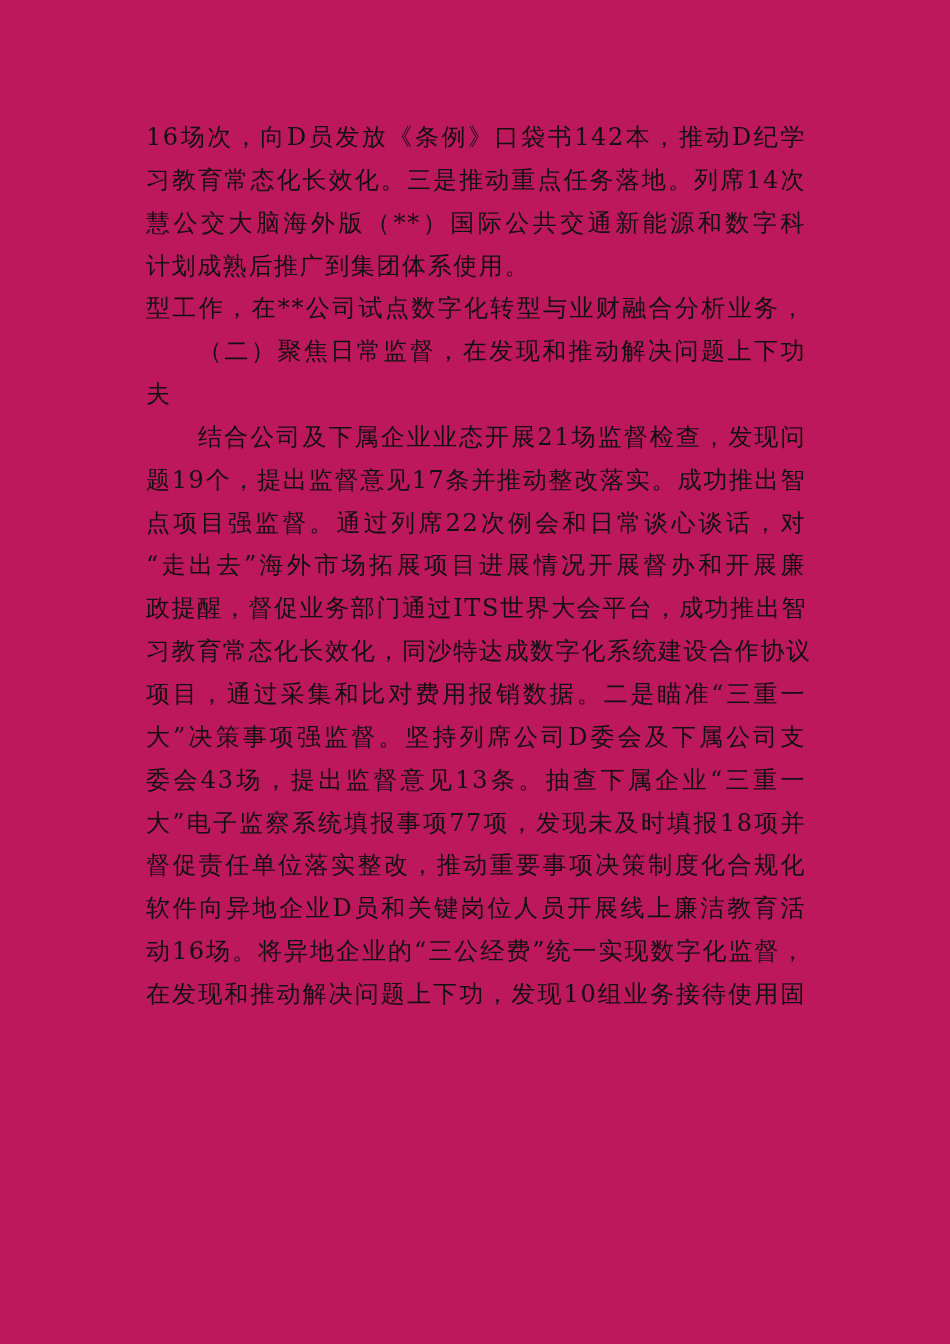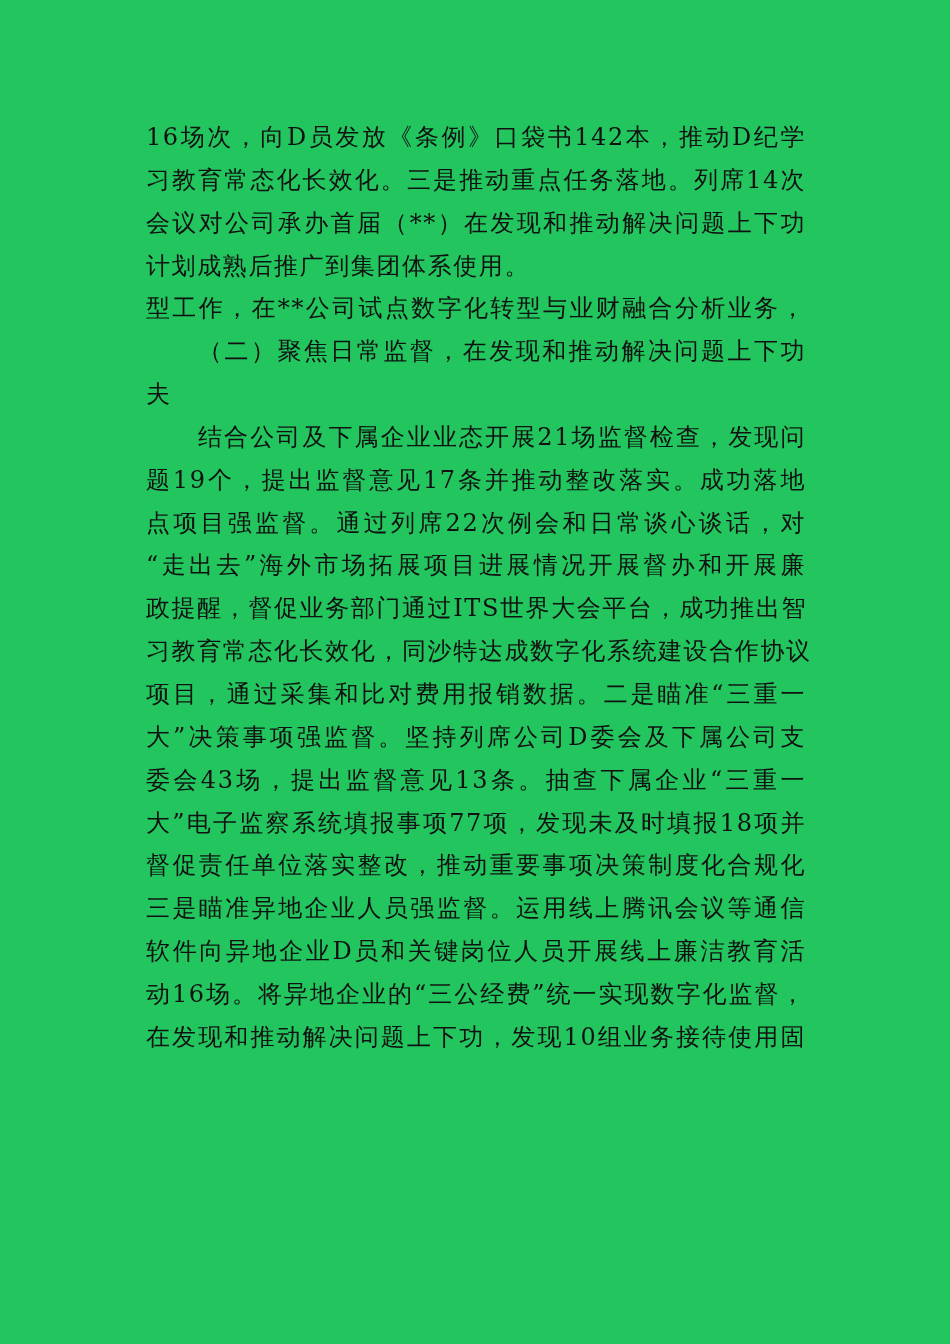--- a/index.html
+++ b/index.html
@@ -12,21 +12,21 @@
       height: 1344px;
       position: relative;
       overflow: hidden;
     }
     .page {
       position: absolute;
       left: 0;
       top: 0;
       width: 950px;
       height: 1344px;
-      background: #22c55e;
+      background: #be185d;
     }
     .content {
       position: absolute;
       left: 146px;
       top: 116px;
       width: 660px;
       color: #111111;
       font-family: "DejaVu Serif", "Liberation Serif", serif;
       font-size: 24px;
     }
@@ -50,42 +50,41 @@
   </style>
 </head>
 <body>
 
 <div class="page">
   <div class="content">
 
     <div class="paragraph">
       <div class="line">16场次，向D员发放《条例》口袋书142本，推动D纪学</div>
       <div class="line">习教育常态化长效化。三是推动重点任务落地。列席14次</div>
-      <div class="line">会议对公司承办首届（**）在发现和推动解决问题上下功</div>
+      <div class="line">慧公交大脑海外版（**）国际公共交通新能源和数字科</div>
       <div class="line last">计划成熟后推广到集团体系使用。</div>
       <div class="line">型工作，在**公司试点数字化转型与业财融合分析业务，</div>
     </div>
 
     <div class="heading">
       <div class="line indent">（二）聚焦日常监督，在发现和推动解决问题上下功</div>
       <div class="line last">夫</div>
     </div>
 
     <div class="paragraph">
       <div class="line indent">结合公司及下属企业业态开展21场监督检查，发现问</div>
-      <div class="line">题19个，提出监督意见17条并推动整改落实。成功落地</div>
+      <div class="line">题19个，提出监督意见17条并推动整改落实。成功推出智</div>
       <div class="line">点项目强监督。通过列席22次例会和日常谈心谈话，对</div>
       <div class="line">“走出去”海外市场拓展项目进展情况开展督办和开展廉</div>
       <div class="line">政提醒，督促业务部门通过ITS世界大会平台，成功推出智</div>
       <div class="line">习教育常态化长效化，同沙特达成数字化系统建设合作协议</div>
       <div class="line">项目，通过采集和比对费用报销数据。二是瞄准“三重一</div>
       <div class="line">大”决策事项强监督。坚持列席公司D委会及下属公司支</div>
       <div class="line">委会43场，提出监督意见13条。抽查下属企业“三重一</div>
       <div class="line">大”电子监察系统填报事项77项，发现未及时填报18项并</div>
       <div class="line">督促责任单位落实整改，推动重要事项决策制度化合规化</div>
-      <div class="line">三是瞄准异地企业人员强监督。运用线上腾讯会议等通信</div>
       <div class="line">软件向异地企业D员和关键岗位人员开展线上廉洁教育活</div>
       <div class="line">动16场。将异地企业的“三公经费”统一实现数字化监督，</div>
       <div class="line">在发现和推动解决问题上下功，发现10组业务接待使用固</div>
     </div>
 
   </div>
 </div>
 
 </body></html>

